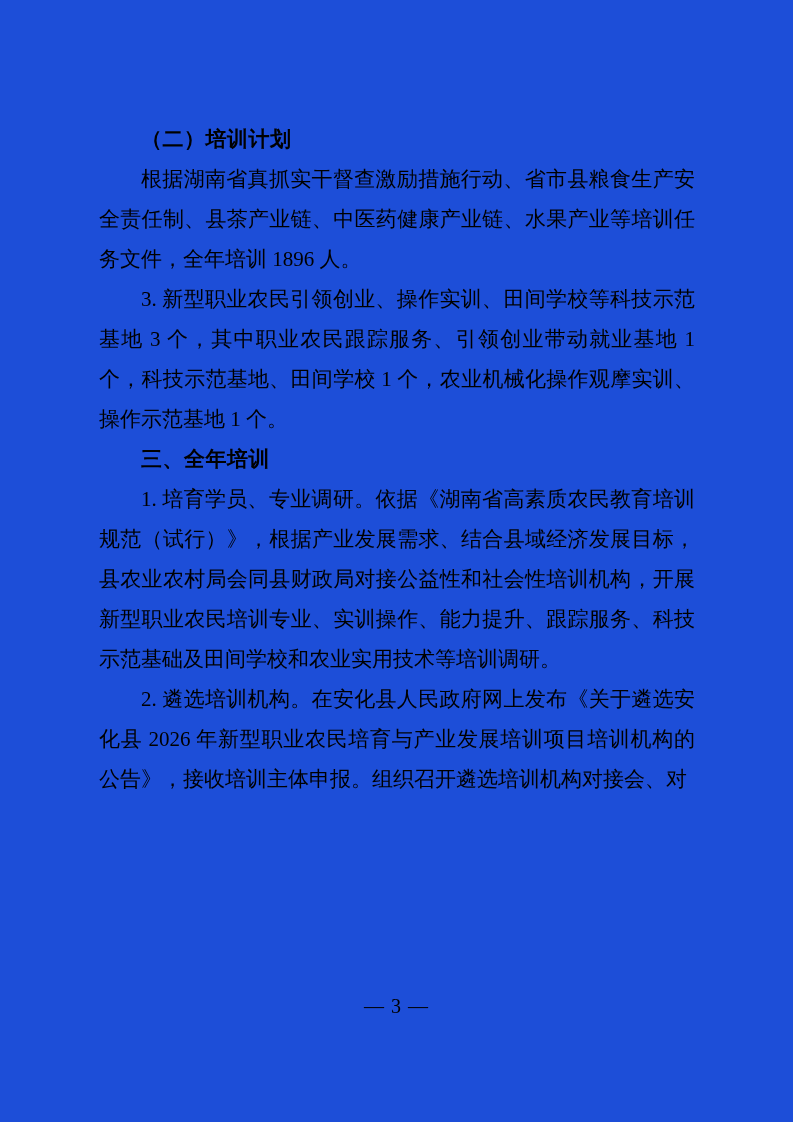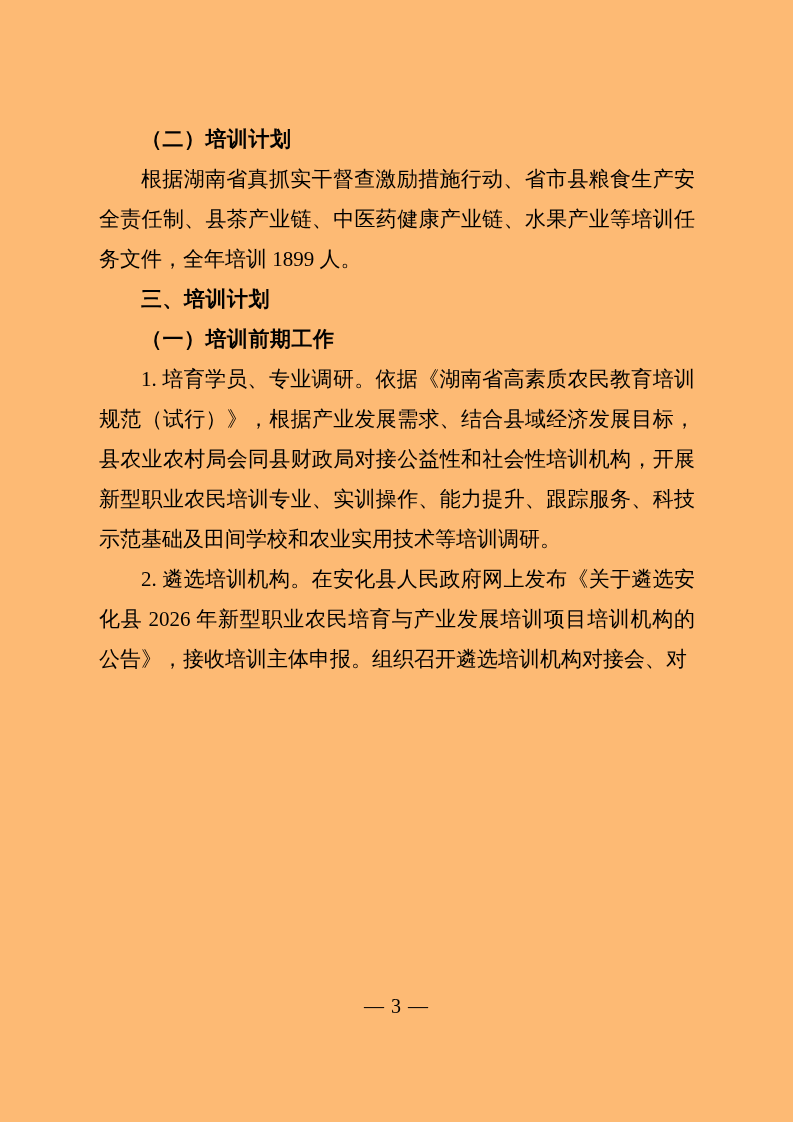--- a/index.html
+++ b/index.html
@@ -4,21 +4,21 @@
 <style>
   html, body {
     margin: 0;
     padding: 0;
     background: #ffffff;
   }
   .page {
     position: relative;
     width: 793px;
     height: 1122px;
-    background: #fdba74;
+    background: #1d4ed8;
     color: #000000;
     font-family: "Liberation Serif", "DejaVu Serif", serif;
     overflow: hidden;
   }
   .content {
     position: absolute;
     left: 99px;
     top: 119px;
     width: 596px;
     font-size: 21px;
@@ -55,28 +55,28 @@
 </style>
 </head>
 <body>
 
 <div class="page">
 
   <main class="content">
 
     <h3 class="heading">（二）培训计划</h3>
 
-    <p class="para">根据湖南省真抓实干督查激励措施行动、省市县粮食生产安全责任制、县茶产业链、中医药健康产业链、水果产业等培训任务文件，全年培训 1899 人。</p>
+    <p class="para">根据湖南省真抓实干督查激励措施行动、省市县粮食生产安全责任制、县茶产业链、中医药健康产业链、水果产业等培训任务文件，全年培训 1896 人。</p>
 
 
 
+    <p class="para">3. 新型职业农民引领创业、操作实训、田间学校等科技示范基地 3 个，其中职业农民跟踪服务、引领创业带动就业基地 1 个，科技示范基地、田间学校 1 个，农业机械化操作观摩实训、操作示范基地 1 个。</p>
 
-    <h2 class="heading">三、培训计划</h2>
+    <h2 class="heading">三、全年培训</h2>
 
-    <h3 class="heading">（一）培训前期工作</h3>
 
     <p class="para">1. 培育学员、专业调研。依据《湖南省高素质农民教育培训规范（试行）》，根据产业发展需求、结合县域经济发展目标，县农业农村局会同县财政局对接公益性和社会性培训机构，开展新型职业农民培训专业、实训操作、能力提升、跟踪服务、科技示范基础及田间学校和农业实用技术等培训调研。</p>
 
     <p class="para">2. 遴选培训机构。在安化县人民政府网上发布《关于遴选安化县 2026 年新型职业农民培育与产业发展培训项目培训机构的公告》，接收培训主体申报。组织召开遴选培训机构对接会、对</p>
 
   </main>
 
   <footer class="footer">
     <span>— 3 —</span>
   </footer>

